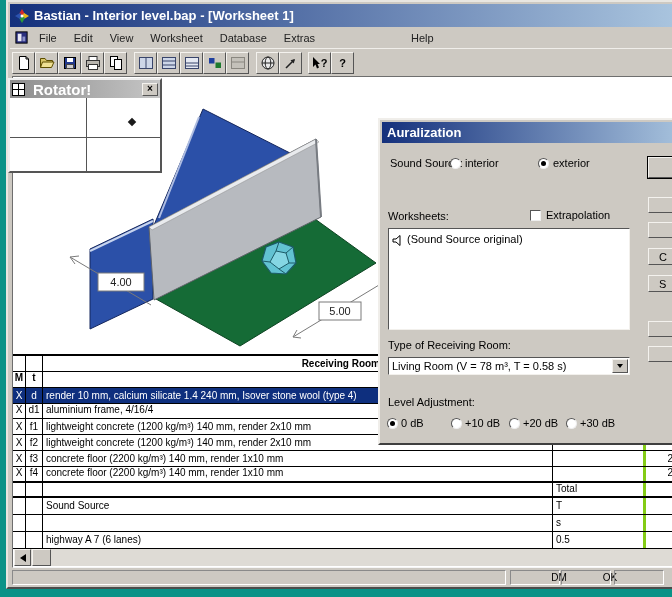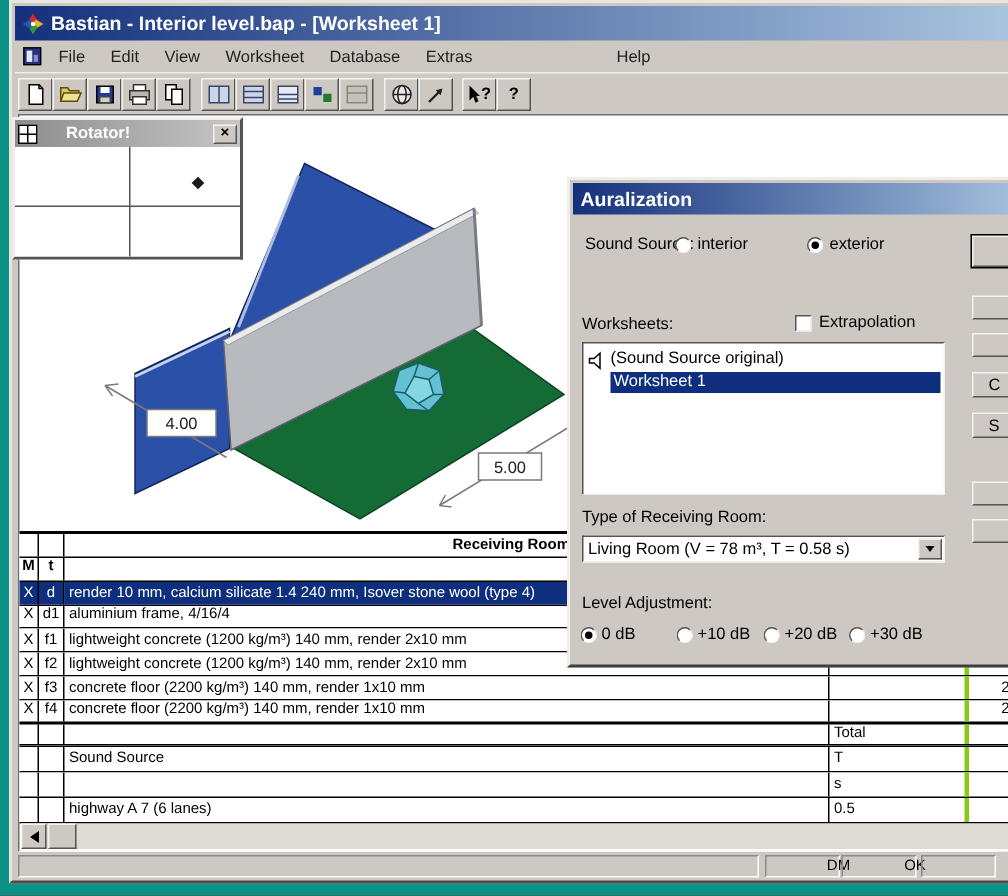--- a/index.html
+++ b/index.html
@@ -55,21 +55,21 @@
     border:1px solid;border-color:#f4f2ee #555 #555 #f4f2ee;box-sizing:border-box;}
   
   .statusbar{position:absolute;left:2px;top:566px;width:662px;height:19px;font-size:10px;}
   .sfield{position:absolute;top:2px;height:15px;border:1px solid;border-color:#8a8a8a #fff #fff #8a8a8a;
     box-sizing:border-box;display:flex;align-items:center;justify-content:center;padding-left:48px;}
   
   .rotator{position:absolute;left:8px;top:78px;width:154px;height:95px;z-index:10;
     background:#fff;border:2px solid;border-color:#eee #555 #555 #eee;box-sizing:border-box;}
   .rttl{position:absolute;left:0;top:0;right:0;height:18px;
     background:linear-gradient(90deg,#8d8d8d,#c6c6c6);display:flex;align-items:center;padding:0 2px;box-sizing:border-box;}
-  .rttl .rtext{color:#fff;font-weight:bold;font-size:11px;margin-left:19px;flex:1;}
+  .rttl .rtext{color:#fff;font-weight:bold;font-size:15px;margin-left:8px;flex:1;}
   .rclose{width:16px;height:13px;background:var(--chrome-gray,#cdc9c2);
     border:1px solid;border-color:#f4f2ee #555 #555 #f4f2ee;box-sizing:border-box;
     font-size:10px;font-weight:bold;line-height:10px;text-align:center;color:#000;}
   .rgrid{width:13px;height:13px;background:#fff;border:1px solid #000;box-sizing:border-box;position:relative;}
   .rgrid:before{content:"";position:absolute;left:5px;top:0;bottom:0;width:1px;background:#000;}
   .rgrid:after{content:"";position:absolute;top:5px;left:0;right:0;height:1px;background:#000;}
   .rbody{position:absolute;left:0;top:18px;right:0;bottom:0;background:#fff;}
   .rbody .vline{position:absolute;left:76px;top:0;bottom:0;width:1px;background:#555;}
   .rbody .hline{position:absolute;left:0;right:0;top:39px;height:1px;background:#555;}
   .rdiamond{position:absolute;left:119px;top:21px;width:6px;height:6px;background:#1a1a1a;transform:rotate(45deg);}
@@ -397,21 +397,20 @@
 
     <span class="dlabel" style="left:8px;top:90px">Worksheets:</span>
     <span class="checkbox" style="left:150px;top:90px"></span>
     <span class="dlabel" style="left:166px;top:89px">Extrapolation</span>
 
     <div class="listbox">
       <svg style="position:absolute;left:3px;top:5px" width="13" height="13" viewBox="0 0 13 13">
         <path d="M1 5 H4 L8 1.5 V11.5 L4 8 H1 Z" fill="#fff" stroke="#000"></path>
       </svg>
       <div class="litem1">(Sound Source original)</div>
-      <div class="litem2">Worksheet 1</div>
     </div>
 
     <span class="dlabel" style="left:8px;top:219px">Type of Receiving Room:</span>
     <div class="combo" style="left:8px;top:237px;width:242px">
       <span class="cbtext">Living Room (V = 78 m³, T = 0.58 s)</span>
       <span class="cbbtn">
           <span class="darrow"></span>
         </span>
     </div>
 

